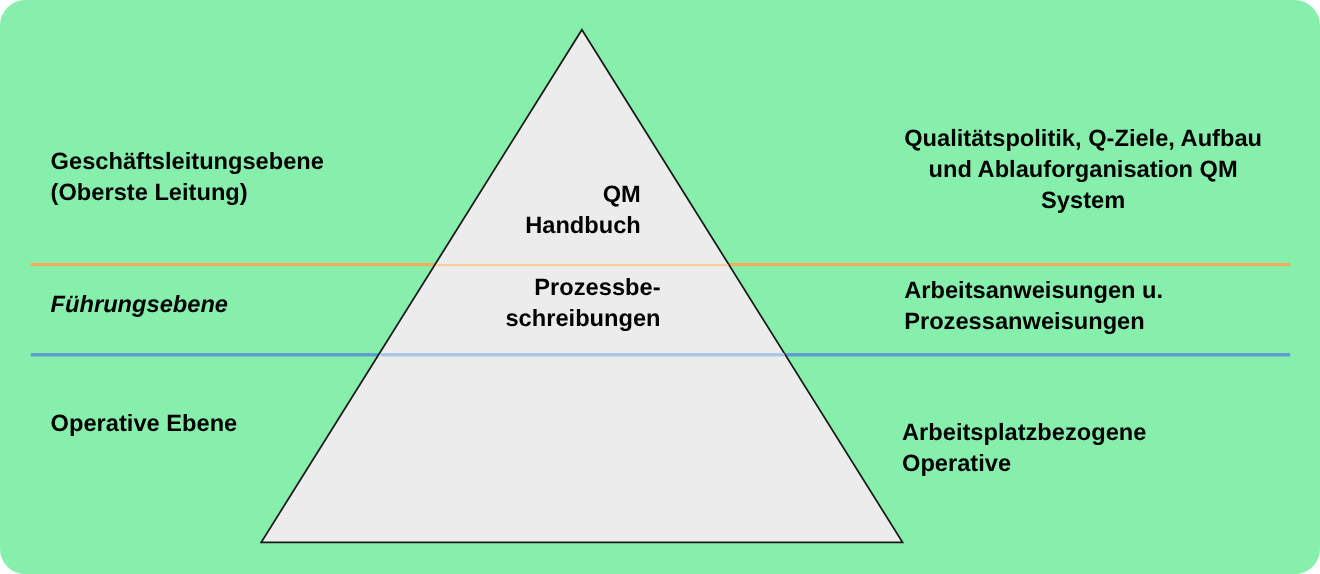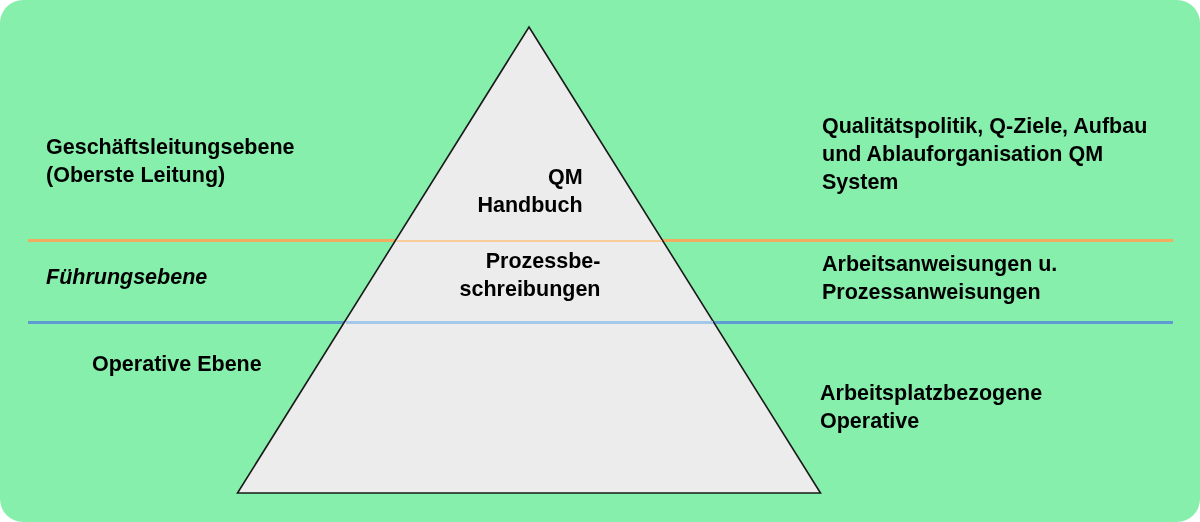--- a/index.html
+++ b/index.html
@@ -17,22 +17,22 @@
   #orange-front{left:397px;width:265px;top:239.5px;}
   #blue-front{left:346px;width:367px;top:321.4px;}
   .lbl{
     position:absolute;z-index:4;
     font-weight:bold;font-size:21.5px;line-height:28px;
     white-space:pre-line;color:#000;
   }
   .lbl.center{text-align:right;transform:translateX(-50%);}
   #left-1{left:46px;top:133px;}
   #left-2{left:46px;top:263px;font-style:italic;}
-  #left-3{left:46px;top:350px;margin-left:46px;}
-  #right-1{left:822px;top:112px;}
+  #left-3{left:46px;top:371px;}
+  #right-1{left:822px;top:112px;text-align:center;}
   #right-2{left:822px;top:250px;}
   #right-3{left:820px;top:379px;}
   #pyr-1{left:530px;top:163px;}
   #pyr-2{left:530px;top:247px;}
   #pyr-3{left:530px;top:329px;}
 </style>
 </head>
 <body>
 
 <div class="stage" style="background: #86efac; color: rgb(0, 0, 0); border-radius: 23px;">

